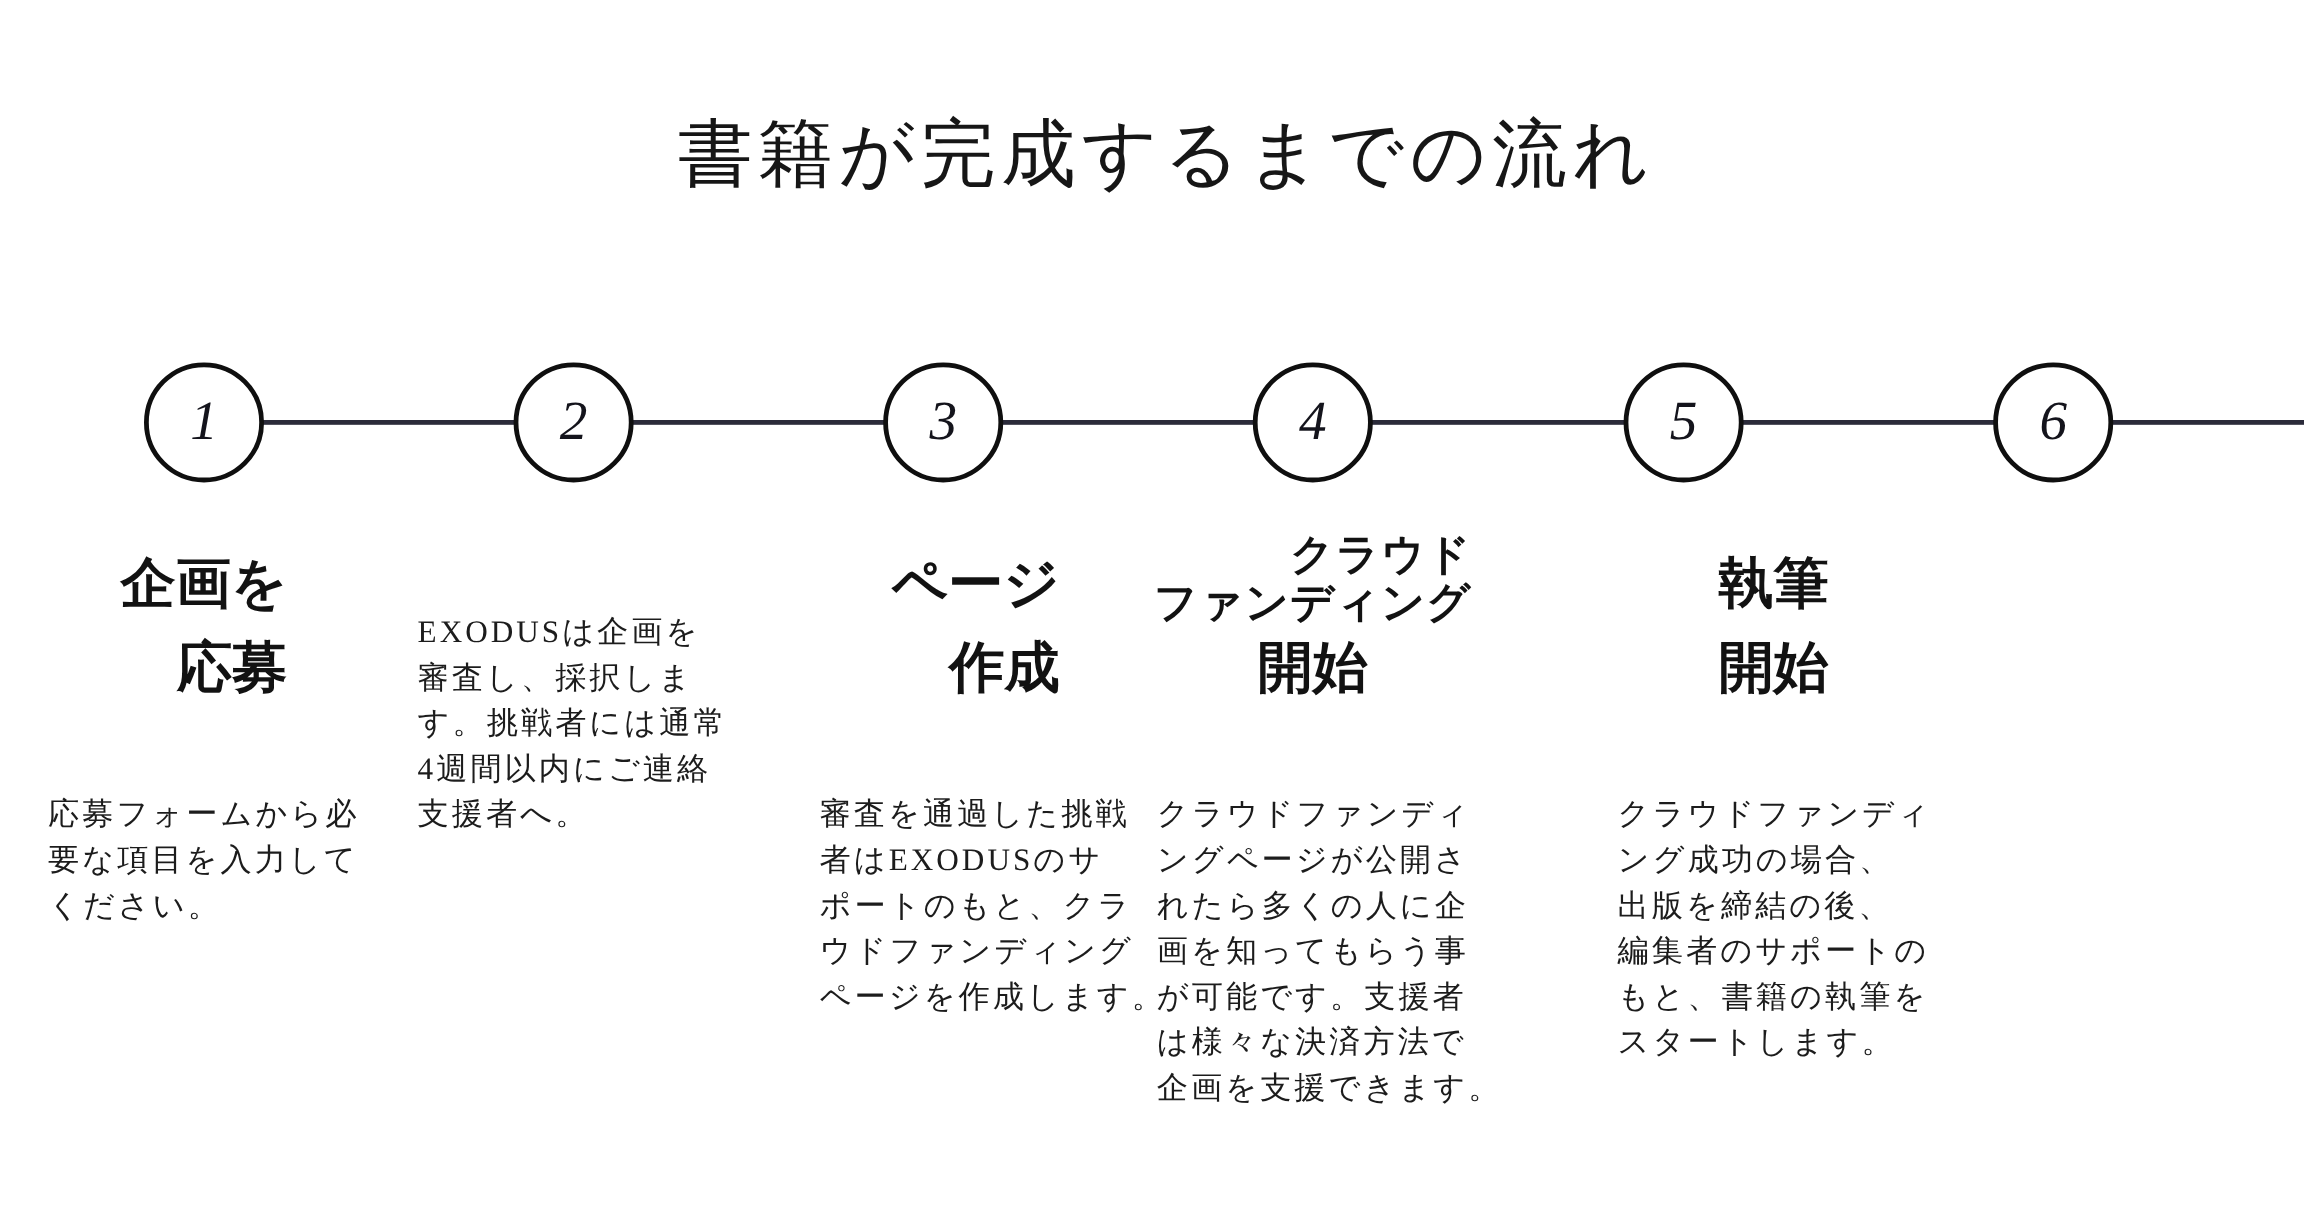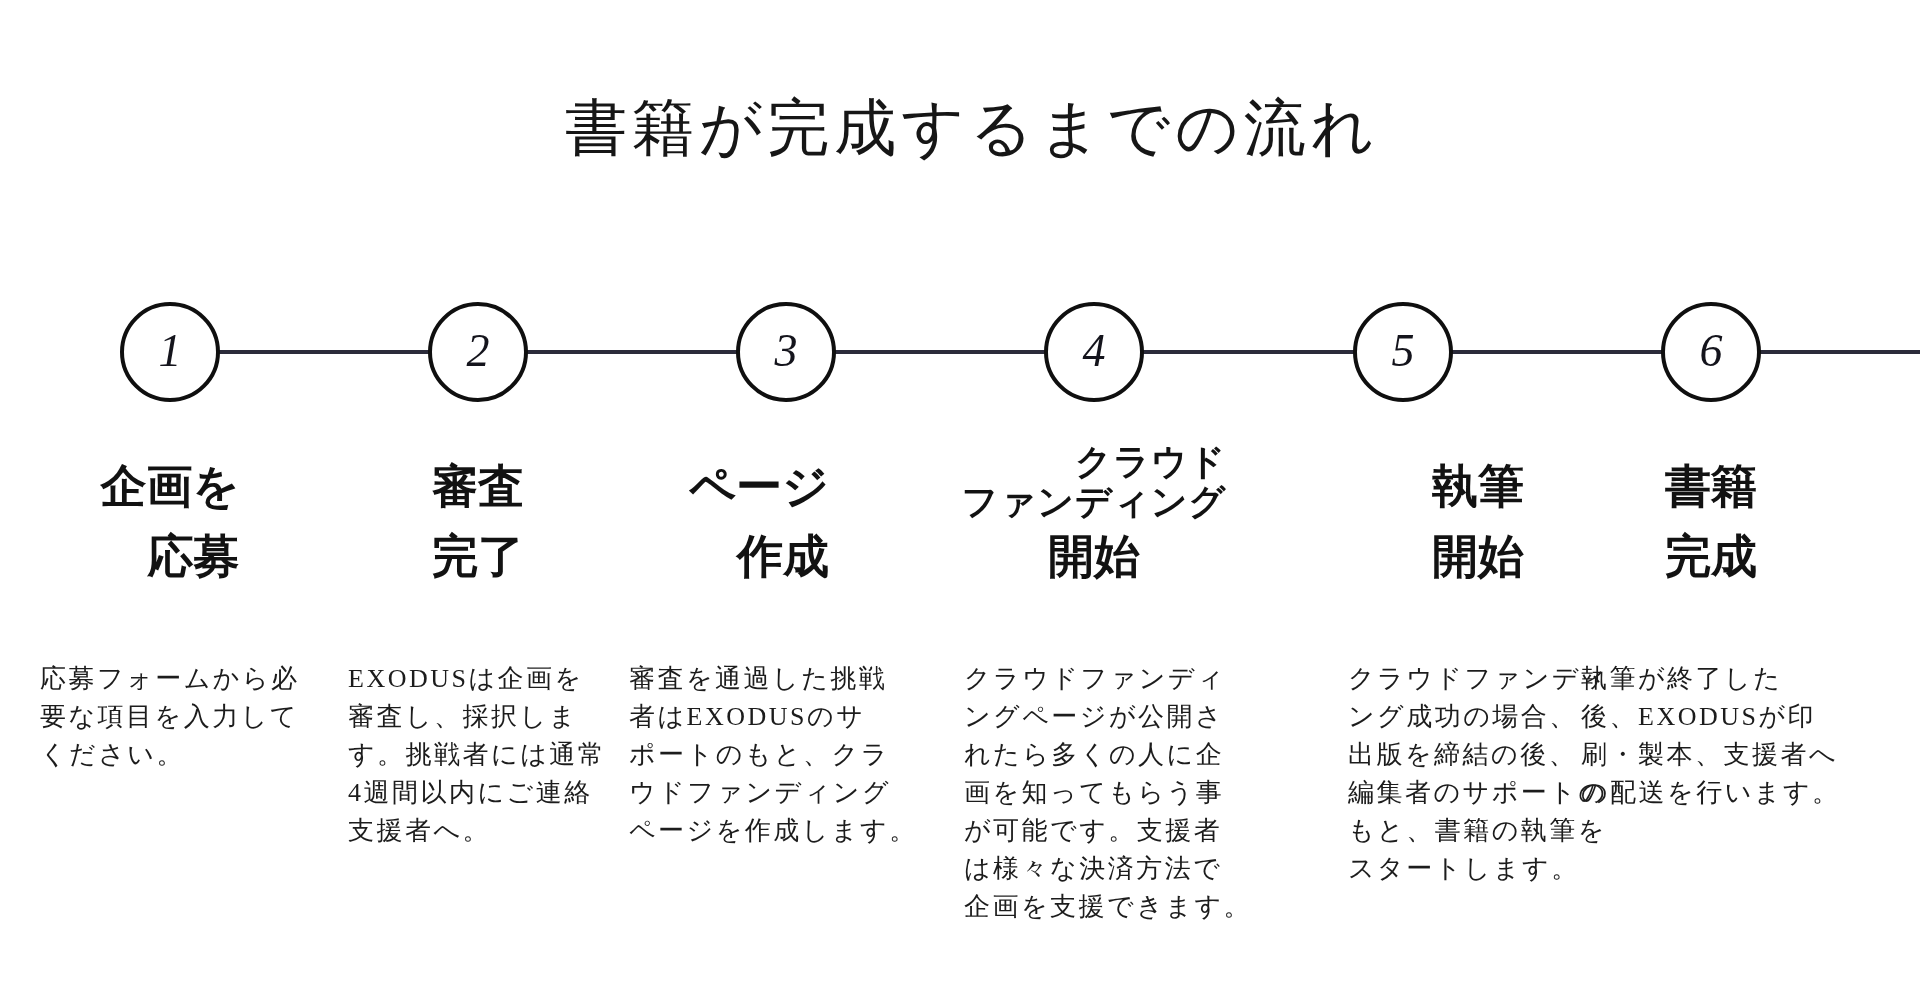--- a/index.html
+++ b/index.html
@@ -133,33 +133,28 @@
       <div class="ttl-small"></div>
       <div class="ttl">企画を
 応募</div>
     </div>
     <div class="desc">応募フォームから必
 要な項目を入力して
 ください。</div>
   </div>
 
   <div class="step-col" style="left:338px">
-    <div class="ttl-wrap">
-      <div class="ttl-small"></div>
-      <div class="ttl">審査
-完了</div>
-    </div>
     <div class="desc">EXODUSは企画を
 審査し、採択しま
 す。挑戦者には通常
 4週間以内にご連絡
 支援者へ。</div>
   </div>
 
-  <div class="step-col" style="left:619px">
+  <div class="step-col" style="left:673px">
     <div class="ttl-wrap">
       <div class="ttl-small"></div>
       <div class="ttl">ページ
 作成</div>
     </div>
     <div class="desc">審査を通過した挑戦
 者はEXODUSのサ
 ポートのもと、クラ
 ウドファンディング
 ページを作成します。</div>
@@ -187,25 +182,14 @@
 開始</div>
     </div>
     <div class="desc">クラウドファンディ
 ング成功の場合、
 出版を締結の後、
 編集者のサポートの
 もと、書籍の執筆を
 スタートします。</div>
   </div>
 
-  <div class="step-col" style="left:1571px">
-    <div class="ttl-wrap">
-      <div class="ttl-small"></div>
-      <div class="ttl">書籍
-完成</div>
-    </div>
-    <div class="desc">執筆が終了した
-後、EXODUSが印
-刷・製本、支援者へ
-の配送を行います。</div>
-  </div>
 
 </div>
 
 </body></html>

